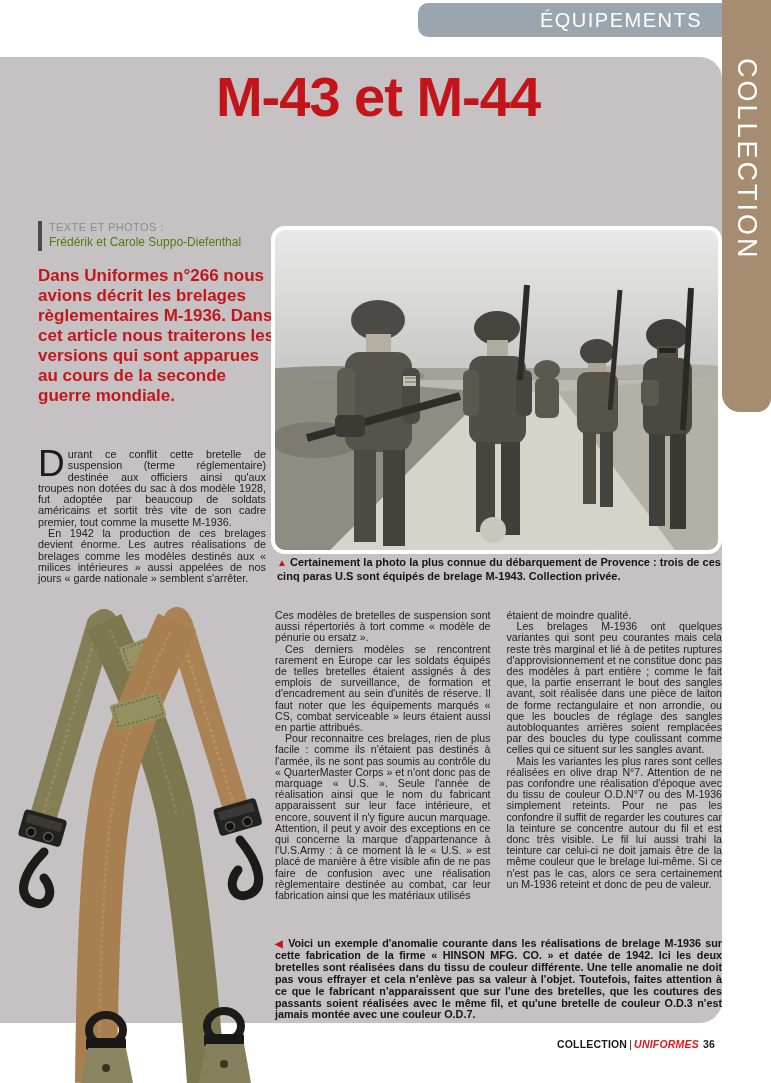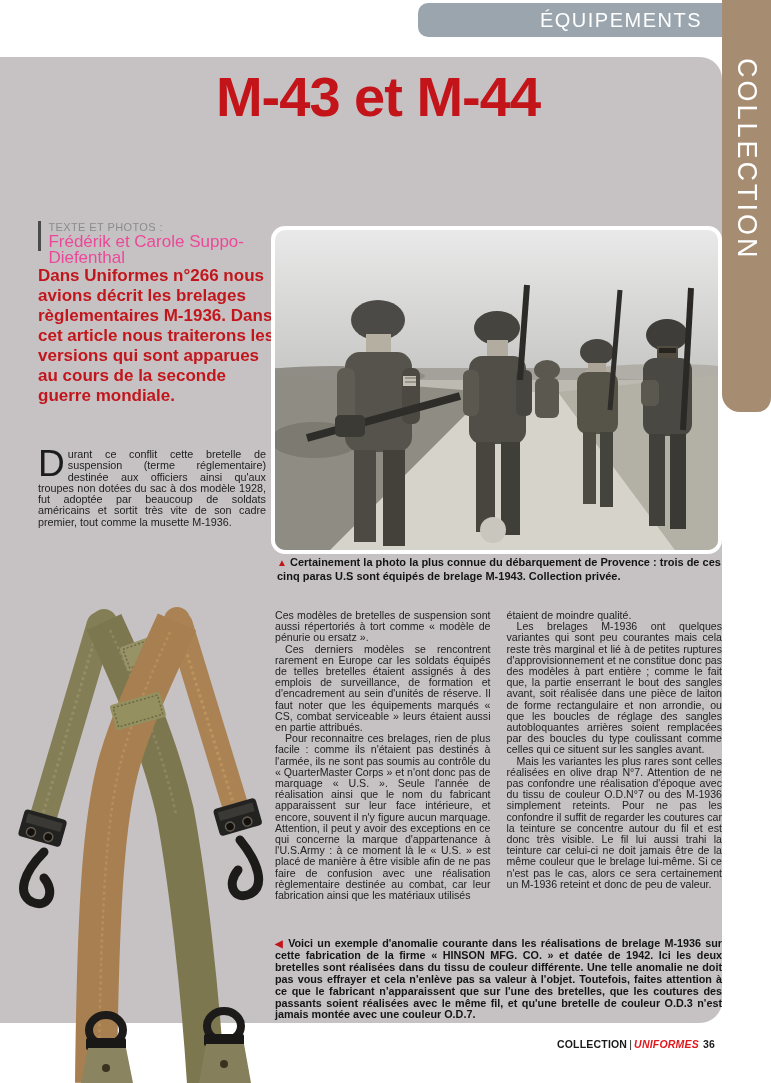--- a/index.html
+++ b/index.html
@@ -31,21 +31,21 @@
     background:#c6c2c3; border-radius:0 22px 22px 0;
   }
   .headline {
     position:absolute; left:28px; top:66px; width:700px; text-align:center;
     color:#c3141a; font-weight:bold; font-size:56px; line-height:62px; letter-spacing:-1px;
   }
   
   .byline { position:absolute; left:38px; top:221px; width:240px; display:flex; }
   .byline .bar { width:4px; height:30px; background:#4a4a4a; margin-right:7px; }
   .byline .lbl { font-size:11px; color:#8c8c8c; letter-spacing:0.4px; line-height:13px; }
-  .byline .authors { font-size:17px; color:#ec4899; line-height:16px; }
+  .byline .authors { font-size:12px; color:#4d7c0f; line-height:16px; }
   
   .standfirst {
     position:absolute; left:38px; top:260px; width:237px;
     color:#c2161c; font-weight:bold; font-size:17px; line-height:20px;margin-top:6px;
   }
   
   .lead {
     position:absolute; left:38px; top:449px; width:228px;
     font-size:10.8px; line-height:11.3px; color:#222222; text-align:justify;
   }
@@ -113,20 +113,21 @@
     <div>
       <div class="lbl">TEXTE ET PHOTOS :</div>
       <div class="authors">Frédérik et Carole Suppo-Diefenthal</div>
     </div>
   </div>
 
   <div class="standfirst">Dans Uniformes n°266 nous avions décrit les brelages règlementaires M-1936. Dans cet article nous traiterons les versions qui sont apparues au cours de la seconde guerre mondiale.</div>
 
   <div class="lead">
     <p><span class="dropcap">D</span><span>urant ce conflit cette bretelle de suspension (terme réglementaire) destinée aux officiers ainsi qu'aux troupes non dotées du sac à dos modèle 1928, fut adoptée par beaucoup de soldats américains et sortit très vite de son cadre premier, tout comme la musette M-1936.</span></p>
+    <p class="follow">En 1942 la production de ces brelages devient énorme. Les autres réalisations de brelages comme les modèles destinés aux « milices intérieures » aussi appelées de nos jours « garde nationale » semblent s'arrêter.</p>
   </div>
 
   <div class="photo-frame">
     <svg width="443" height="320" viewBox="0 0 443 320">
       <defs>
         <linearGradient id="sky" x1="0" y1="0" x2="0" y2="1">
           <stop offset="0" stop-color="#e9e9e9"></stop>
             <stop offset="1" stop-color="#c6c6c4"></stop>
         </linearGradient>
       </defs>

